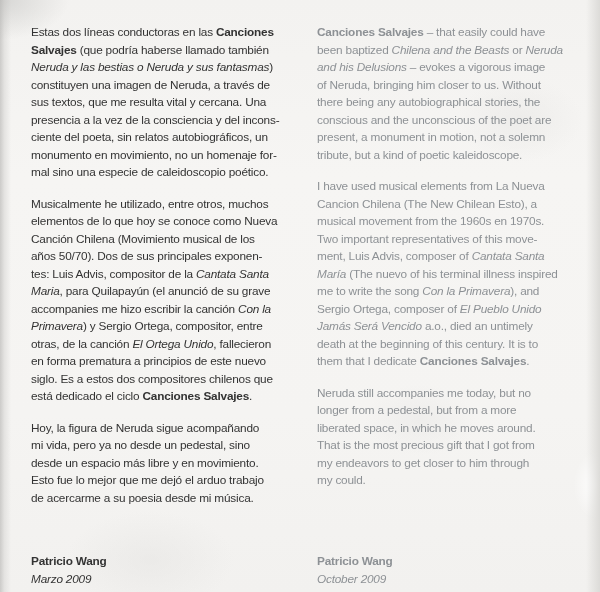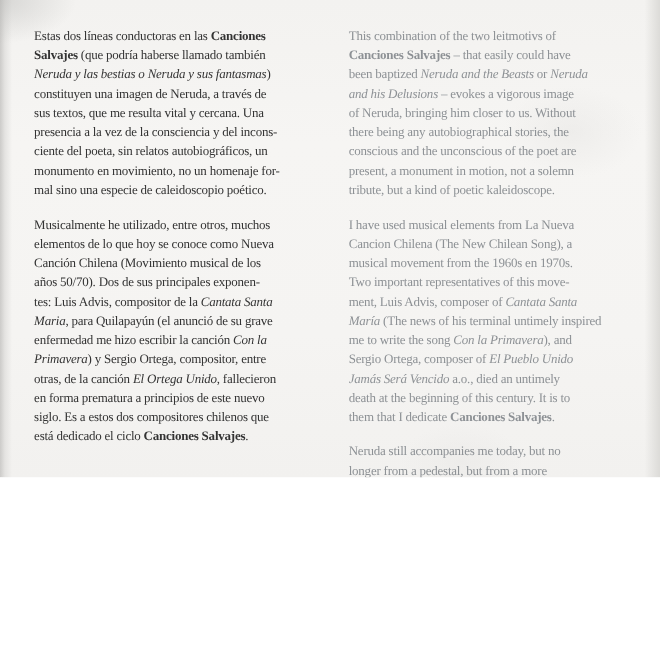--- a/index.html
+++ b/index.html
@@ -1,22 +1,22 @@
 <!DOCTYPE html>
 <html><head>
 <meta charset="utf-8">
 <style>
   html, body { margin: 0; padding: 0; background: #ffffff; }
   .page {
     position: relative;
     width: 600px;
-    height: 434px;
+    height: 592px;
     overflow: hidden;
     background: linear-gradient(180deg, #f3f2f0 0%, #f6f5f3 30%, #f5f4f2 70%, #f2f1ef 100%);
-    font-family: Liberation Serif, serif;
+    font-family: Liberation Sans, sans-serif;
   }
   
   .edge-left {
     position: absolute; left: 0; top: 0; bottom: 0; width: 11px;
     background: linear-gradient(to right, #cccbc9 0%, #e4e3e1 40%, rgba(238,237,235,0) 100%);
   }
   .edge-right {
     position: absolute; right: 0; top: 0; bottom: 0; width: 14px;
     background: linear-gradient(to left, #dcdbd8 0%, rgba(244,243,241,0) 100%);
   }
@@ -77,48 +77,52 @@
 presencia a la vez de la consciencia y del incons-
 ciente del poeta, sin relatos autobiográficos, un
 monumento en movimiento, no un homenaje for-
 mal sino una especie de caleidoscopio poético.</span></p>
     <p><span>Musicalmente he utilizado, entre otros, muchos
 elementos de lo que hoy se conoce como Nueva
 Canción Chilena (Movimiento musical de los
 años 50/70). Dos de sus principales exponen-
 tes: Luis Advis, compositor de la </span><span class="i">Cantata Santa
 Maria</span><span>, para Quilapayún (el anunció de su grave
-enfermedad me hizo escribir la canción </span><span class="i">Con la
+accompanies me hizo escribir la canción </span><span class="i">Con la
 Primavera</span><span>) y Sergio Ortega, compositor, entre
 otras, de la canción </span><span class="i">El Ortega Unido</span><span>, fallecieron
 en forma prematura a principios de este nuevo
 siglo. Es a estos dos compositores chilenos que
 está dedicado el ciclo </span><span class="b">Canciones Salvajes</span><span>.</span></p>
+    <p><span>Hoy, la figura de Neruda sigue acompañando
+mi vida, pero ya no desde un pedestal, sino
+desde un espacio más libre y en movimiento.
+Esto fue lo mejor que me dejó el arduo trabajo
+de acercarme a su poesia desde mi música.</span></p>
     <div class="signature">
       <div class="sig-name">Patricio Wang</div>
       <div class="sig-date">Marzo 2009</div>
     </div>
   </div>
 
   <div class="col col-right">
-    <p><span>This combination of the two leitmotivs of
-</span><span class="b">Canciones Salvajes</span><span> – that easily could have
-been baptized </span><span class="i">Neruda and the Beasts</span><span> or </span><span class="i">Neruda
+    <p><span class="b">Canciones Salvajes</span><span> – that easily could have
+been baptized </span><span class="i">Chilena and the Beasts</span><span> or </span><span class="i">Neruda
 and his Delusions</span><span> – evokes a vigorous image
 of Neruda, bringing him closer to us. Without
 there being any autobiographical stories, the
 conscious and the unconscious of the poet are
 present, a monument in motion, not a solemn
 tribute, but a kind of poetic kaleidoscope.</span></p>
     <p><span>I have used musical elements from La Nueva
-Cancion Chilena (The New Chilean Song), a
+Cancion Chilena (The New Chilean Esto), a
 musical movement from the 1960s en 1970s.
 Two important representatives of this move-
 ment, Luis Advis, composer of </span><span class="i">Cantata Santa
-María</span><span> (The news of his terminal untimely inspired
+María</span><span> (The nuevo of his terminal illness inspired
 me to write the song </span><span class="i">Con la Primavera</span><span>), and
 Sergio Ortega, composer of </span><span class="i">El Pueblo Unido
 Jamás Será Vencido</span><span> a.o., died an untimely
 death at the beginning of this century. It is to
 them that I dedicate </span><span class="b">Canciones Salvajes</span><span>.</span></p>
     <p><span>Neruda still accompanies me today, but no
 longer from a pedestal, but from a more
 liberated space, in which he moves around.
 That is the most precious gift that I got from
 my endeavors to get closer to him through

